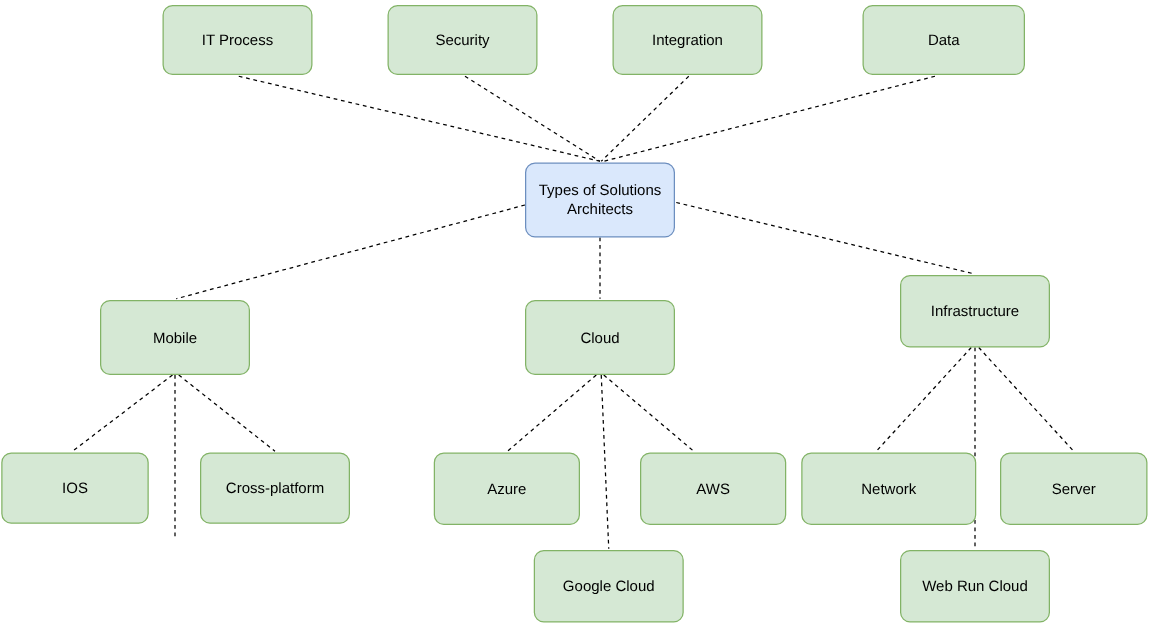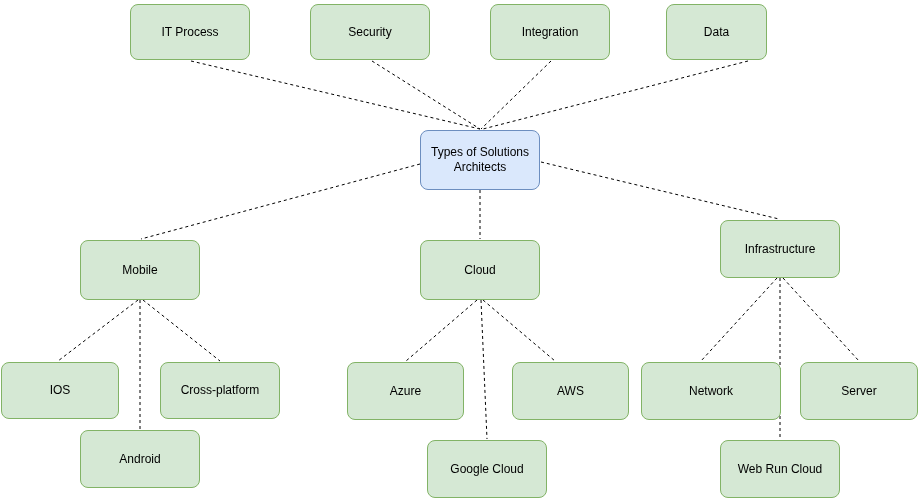--- a/index.html
+++ b/index.html
@@ -70,31 +70,30 @@
     <line x1="481" y1="300" x2="487" y2="439"></line>
     <line x1="483" y1="300" x2="555" y2="361"></line>
     <line x1="777" y1="278" x2="701" y2="361"></line>
     <line x1="780" y1="278" x2="780" y2="439"></line>
     <line x1="783" y1="278" x2="859" y2="361"></line>
   </svg>
 
   <div class="node" style="left:130px; top:4px;  width:120px; height:56px;">IT Process</div>
   <div class="node" style="left:310px; top:4px;  width:120px; height:56px;">Security</div>
   <div class="node" style="left:490px; top:4px;  width:120px; height:56px;">Integration</div>
-  <div class="node" style="left:666px; top:4px;  width:101px; height:56px;">Data</div>
+  <div class="node" style="left:690px; top:4px;  width:130px; height:56px;">Data</div>
 
   <div class="node root" style="left:420px; top:130px; width:120px; height:60px;text-align:center;">Types of Solutions Architects</div>
 
   <div class="node" style="left:80px;  top:240px; width:120px; height:60px;">Mobile</div>
   <div class="node" style="left:420px; top:240px; width:120px; height:60px;">Cloud</div>
   <div class="node" style="left:720px; top:220px; width:120px; height:58px;">Infrastructure</div>
 
   <div class="node" style="left:1px;   top:362px; width:118px; height:57px;">IOS</div>
   <div class="node" style="left:160px; top:362px; width:120px; height:57px;">Cross-platform</div>
-  <div class="node" style="left:80px;  top:430px; width:120px; height:58px;">Android</div>
 
   <div class="node" style="left:347px; top:362px; width:117px; height:58px;">Azure</div>
   <div class="node" style="left:512px; top:362px; width:117px; height:58px;">AWS</div>
   <div class="node" style="left:427px; top:440px; width:120px; height:58px;">Google Cloud</div>
 
   <div class="node" style="left:641px; top:362px; width:140px; height:58px;">Network</div>
   <div class="node" style="left:800px; top:362px; width:118px; height:58px;">Server</div>
   <div class="node" style="left:720px; top:440px; width:120px; height:58px;">Web Run Cloud</div>
 
 </div>

